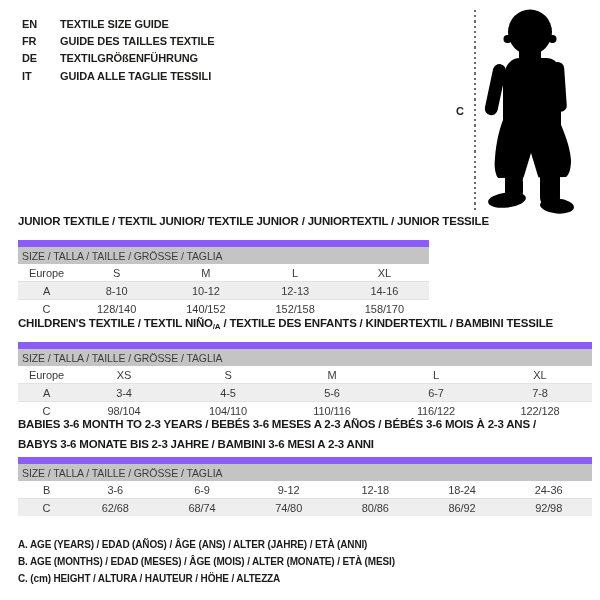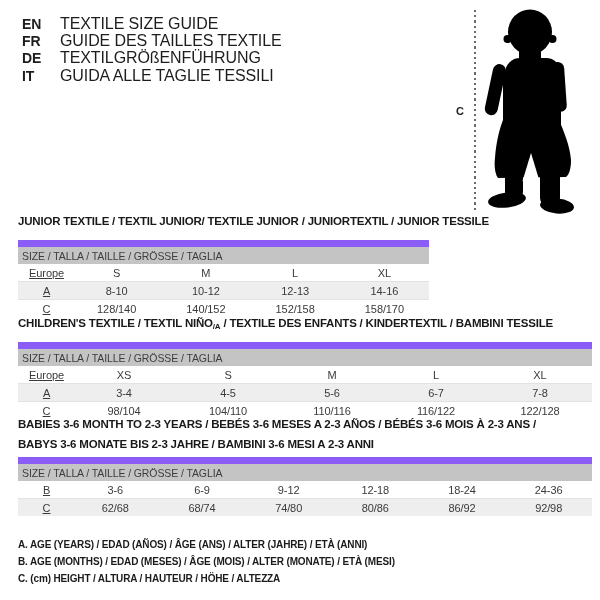--- a/index.html
+++ b/index.html
@@ -2,40 +2,40 @@
 <html><head>
 <meta charset="utf-8">
 <style>
   html,body{margin:0;padding:0;}
   .page{position:relative;width:600px;height:600px;background:#ffffff;overflow:hidden;
         font-family:"Liberation Sans", sans-serif;color:#1d1d1b;}
 
   
   .lang-list{position:absolute;left:22px;top:15px;}
   .lang-row{display:flex;height:17.3px;align-items:center;}
-  .lang-code{width:38px;font-size:14px;font-weight:bold;letter-spacing:-0.1px;}
-  .lang-title{font-size:16px;font-weight:normal;letter-spacing:-0.1px;white-space:nowrap;}
+  .lang-code{width:38px;font-size:11px;font-weight:bold;letter-spacing:-0.1px;}
+  .lang-title{font-size:11px;font-weight:bold;letter-spacing:-0.1px;white-space:nowrap;}
 
   
   .dotted-line{position:absolute;left:474px;top:10px;width:2px;height:200px;
     background:repeating-linear-gradient(to bottom,#6a6a6a 0 2.2px,transparent 2.2px 5.2px);}
   .c-label{position:absolute;left:456px;top:105px;font-size:11px;font-weight:bold;color:#222;}
   .baby-svg{position:absolute;left:483px;top:8px;}
 
   
   .tbl-title{position:absolute;left:18px;font-size:11.5px;font-weight:bold;
              letter-spacing:-0.2px;white-space:nowrap;color:#191919;}
   .tbl-title .subscript{font-size:8px;vertical-align:-2px;}
   table.size-table{position:absolute;left:18px;border-collapse:collapse;table-layout:fixed;
                    font-size:11px;color:#3a3a3a;}
   table.size-table td{height:17px;padding:0;text-align:center;vertical-align:middle;
                       letter-spacing:-0.1px;overflow:hidden;white-space:nowrap;}
   td.bar{background:#c4c4c4;text-align:left !important;padding-left:4px !important;
          font-size:10.5px;color:#3d3d3d;border-top:7px solid #8b5cf6;}
-  td.rowlab{text-align:right;padding-left:3px !important;text-decoration:underline;}
+  td.rowlab{text-align:right;padding-left:3px !important;}
   tr.alt td{background:#eeeeee;}
   tr.lined td{border-top:1px solid #e2e2e2;}
 
   .t1{width:411px;} .t1title{top:215px;}
   .t1tbl{top:240px;}
   .t2title{top:317px;}
   .t2tbl{top:342px;width:574px;}
   .t3title1{top:418px;} .t3title2{top:438px;}
   .t3tbl{top:457px;width:574px;}
 

